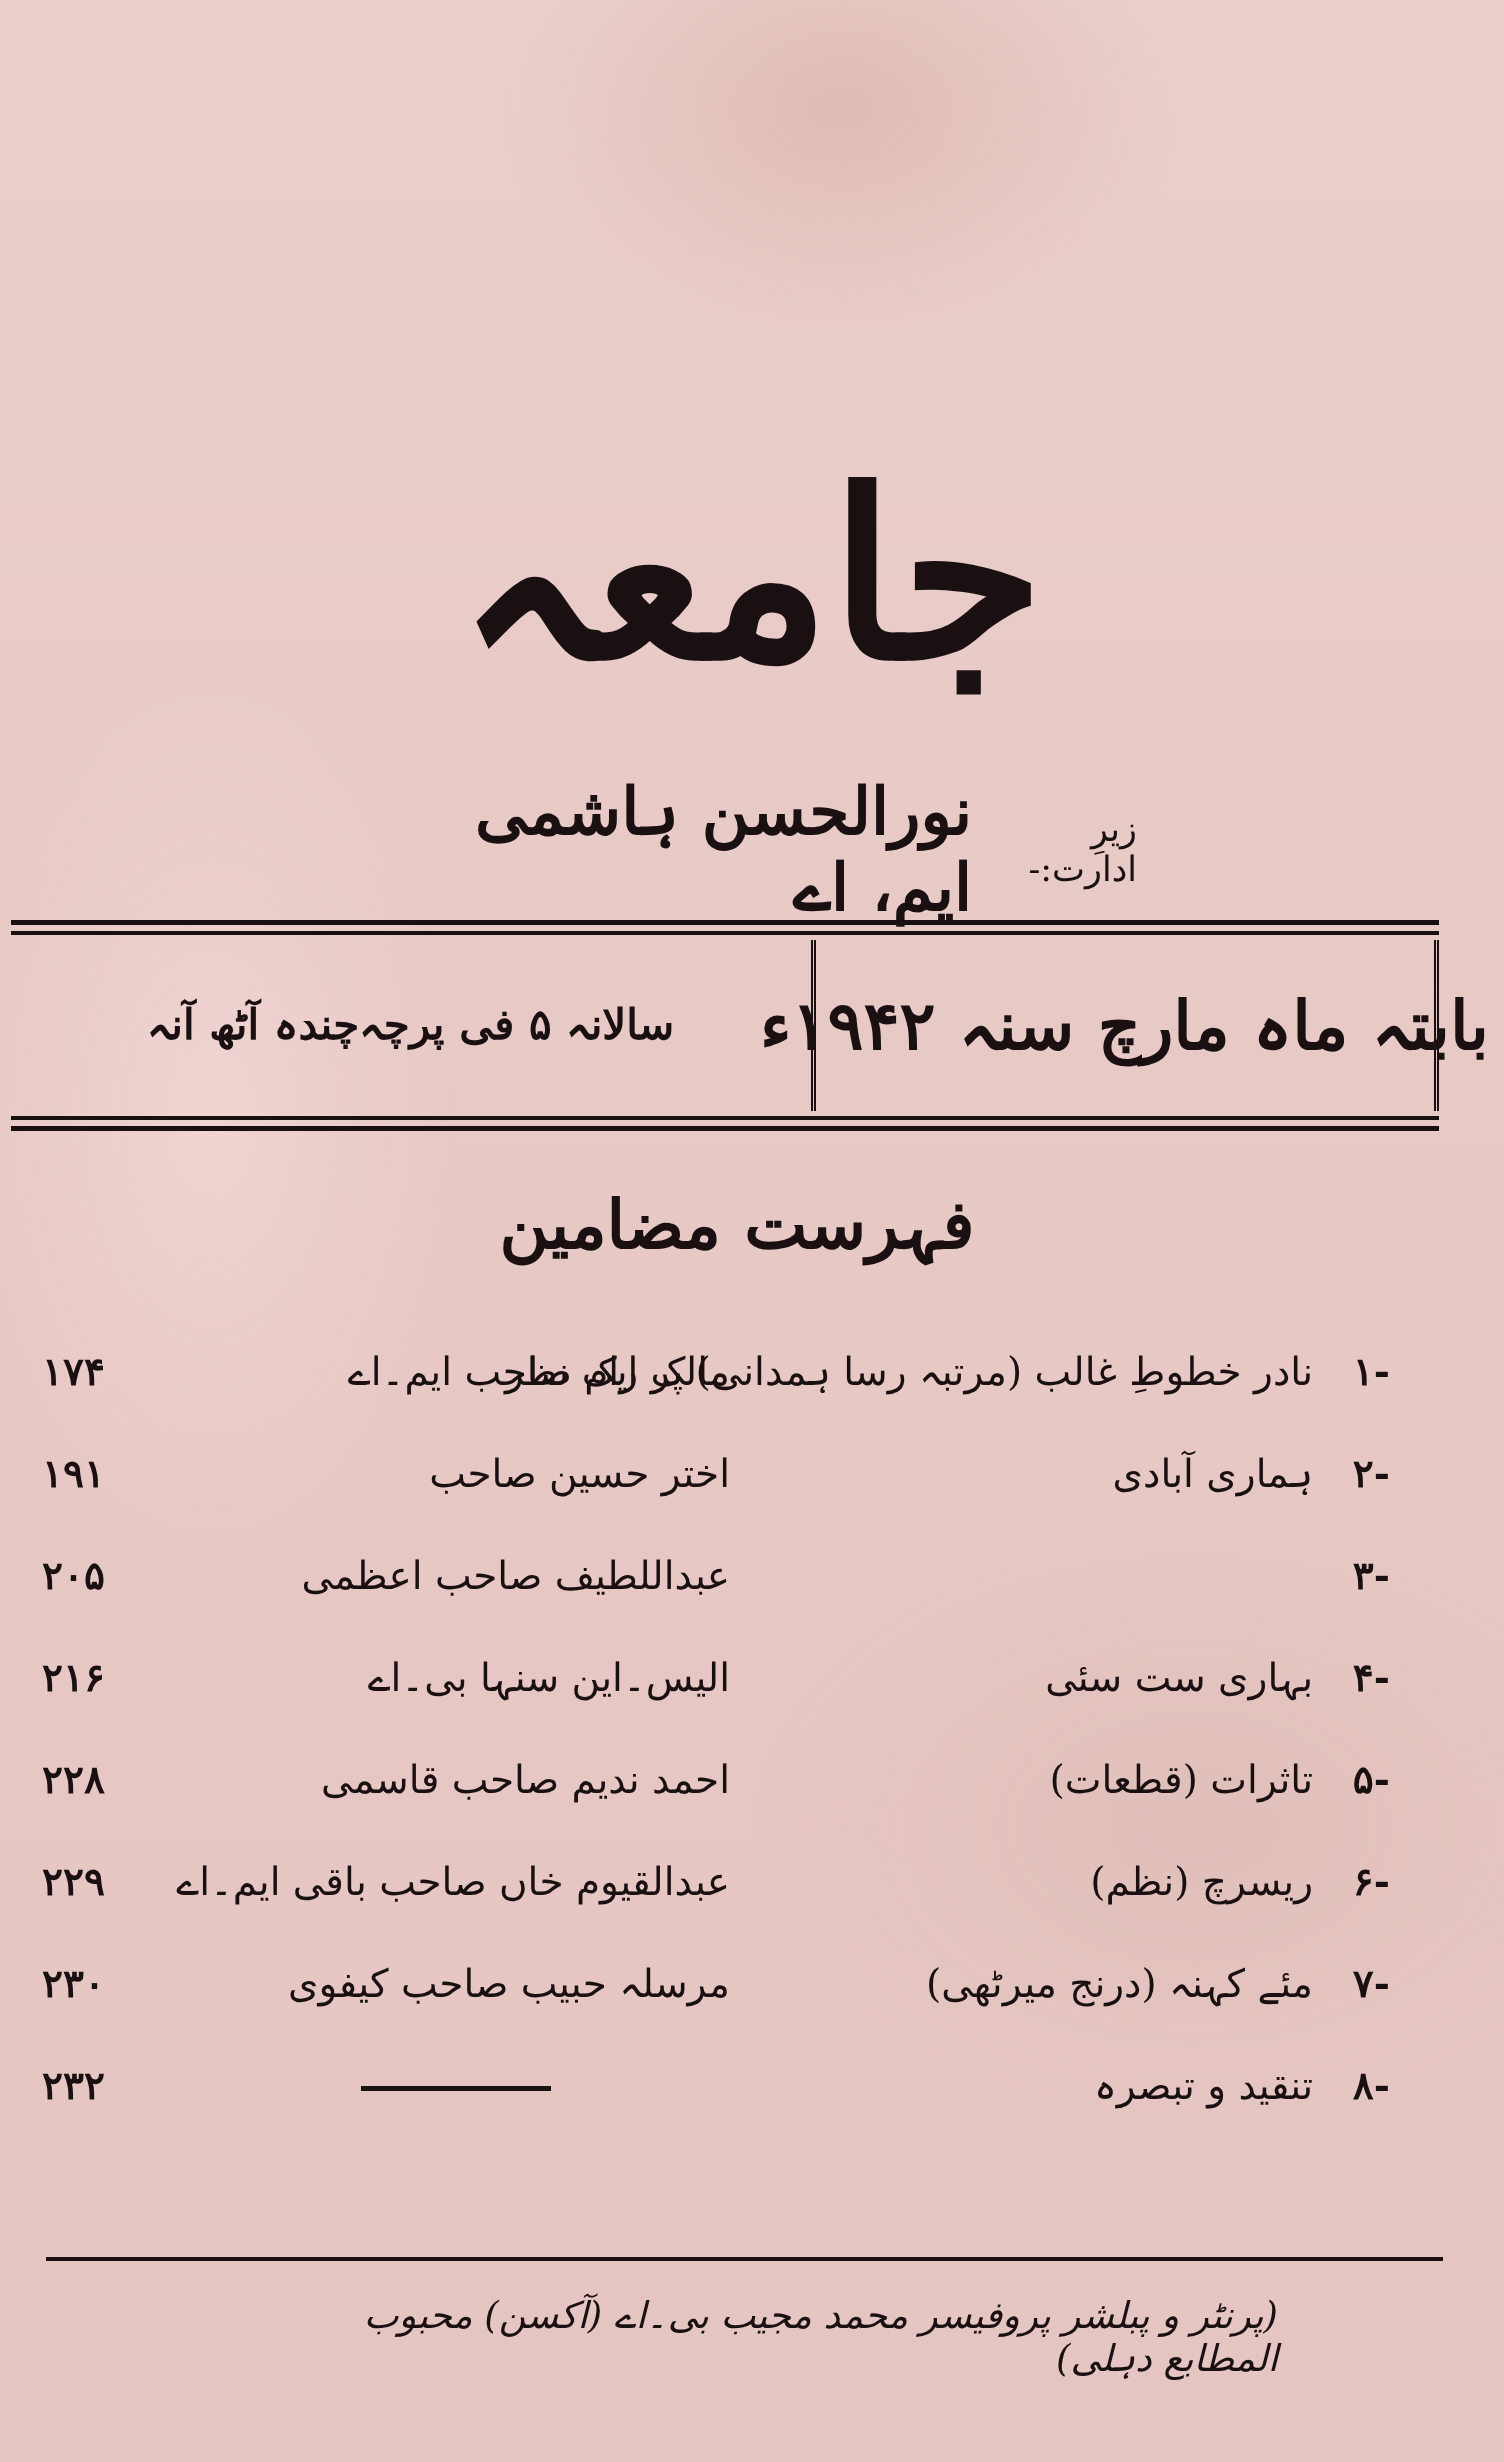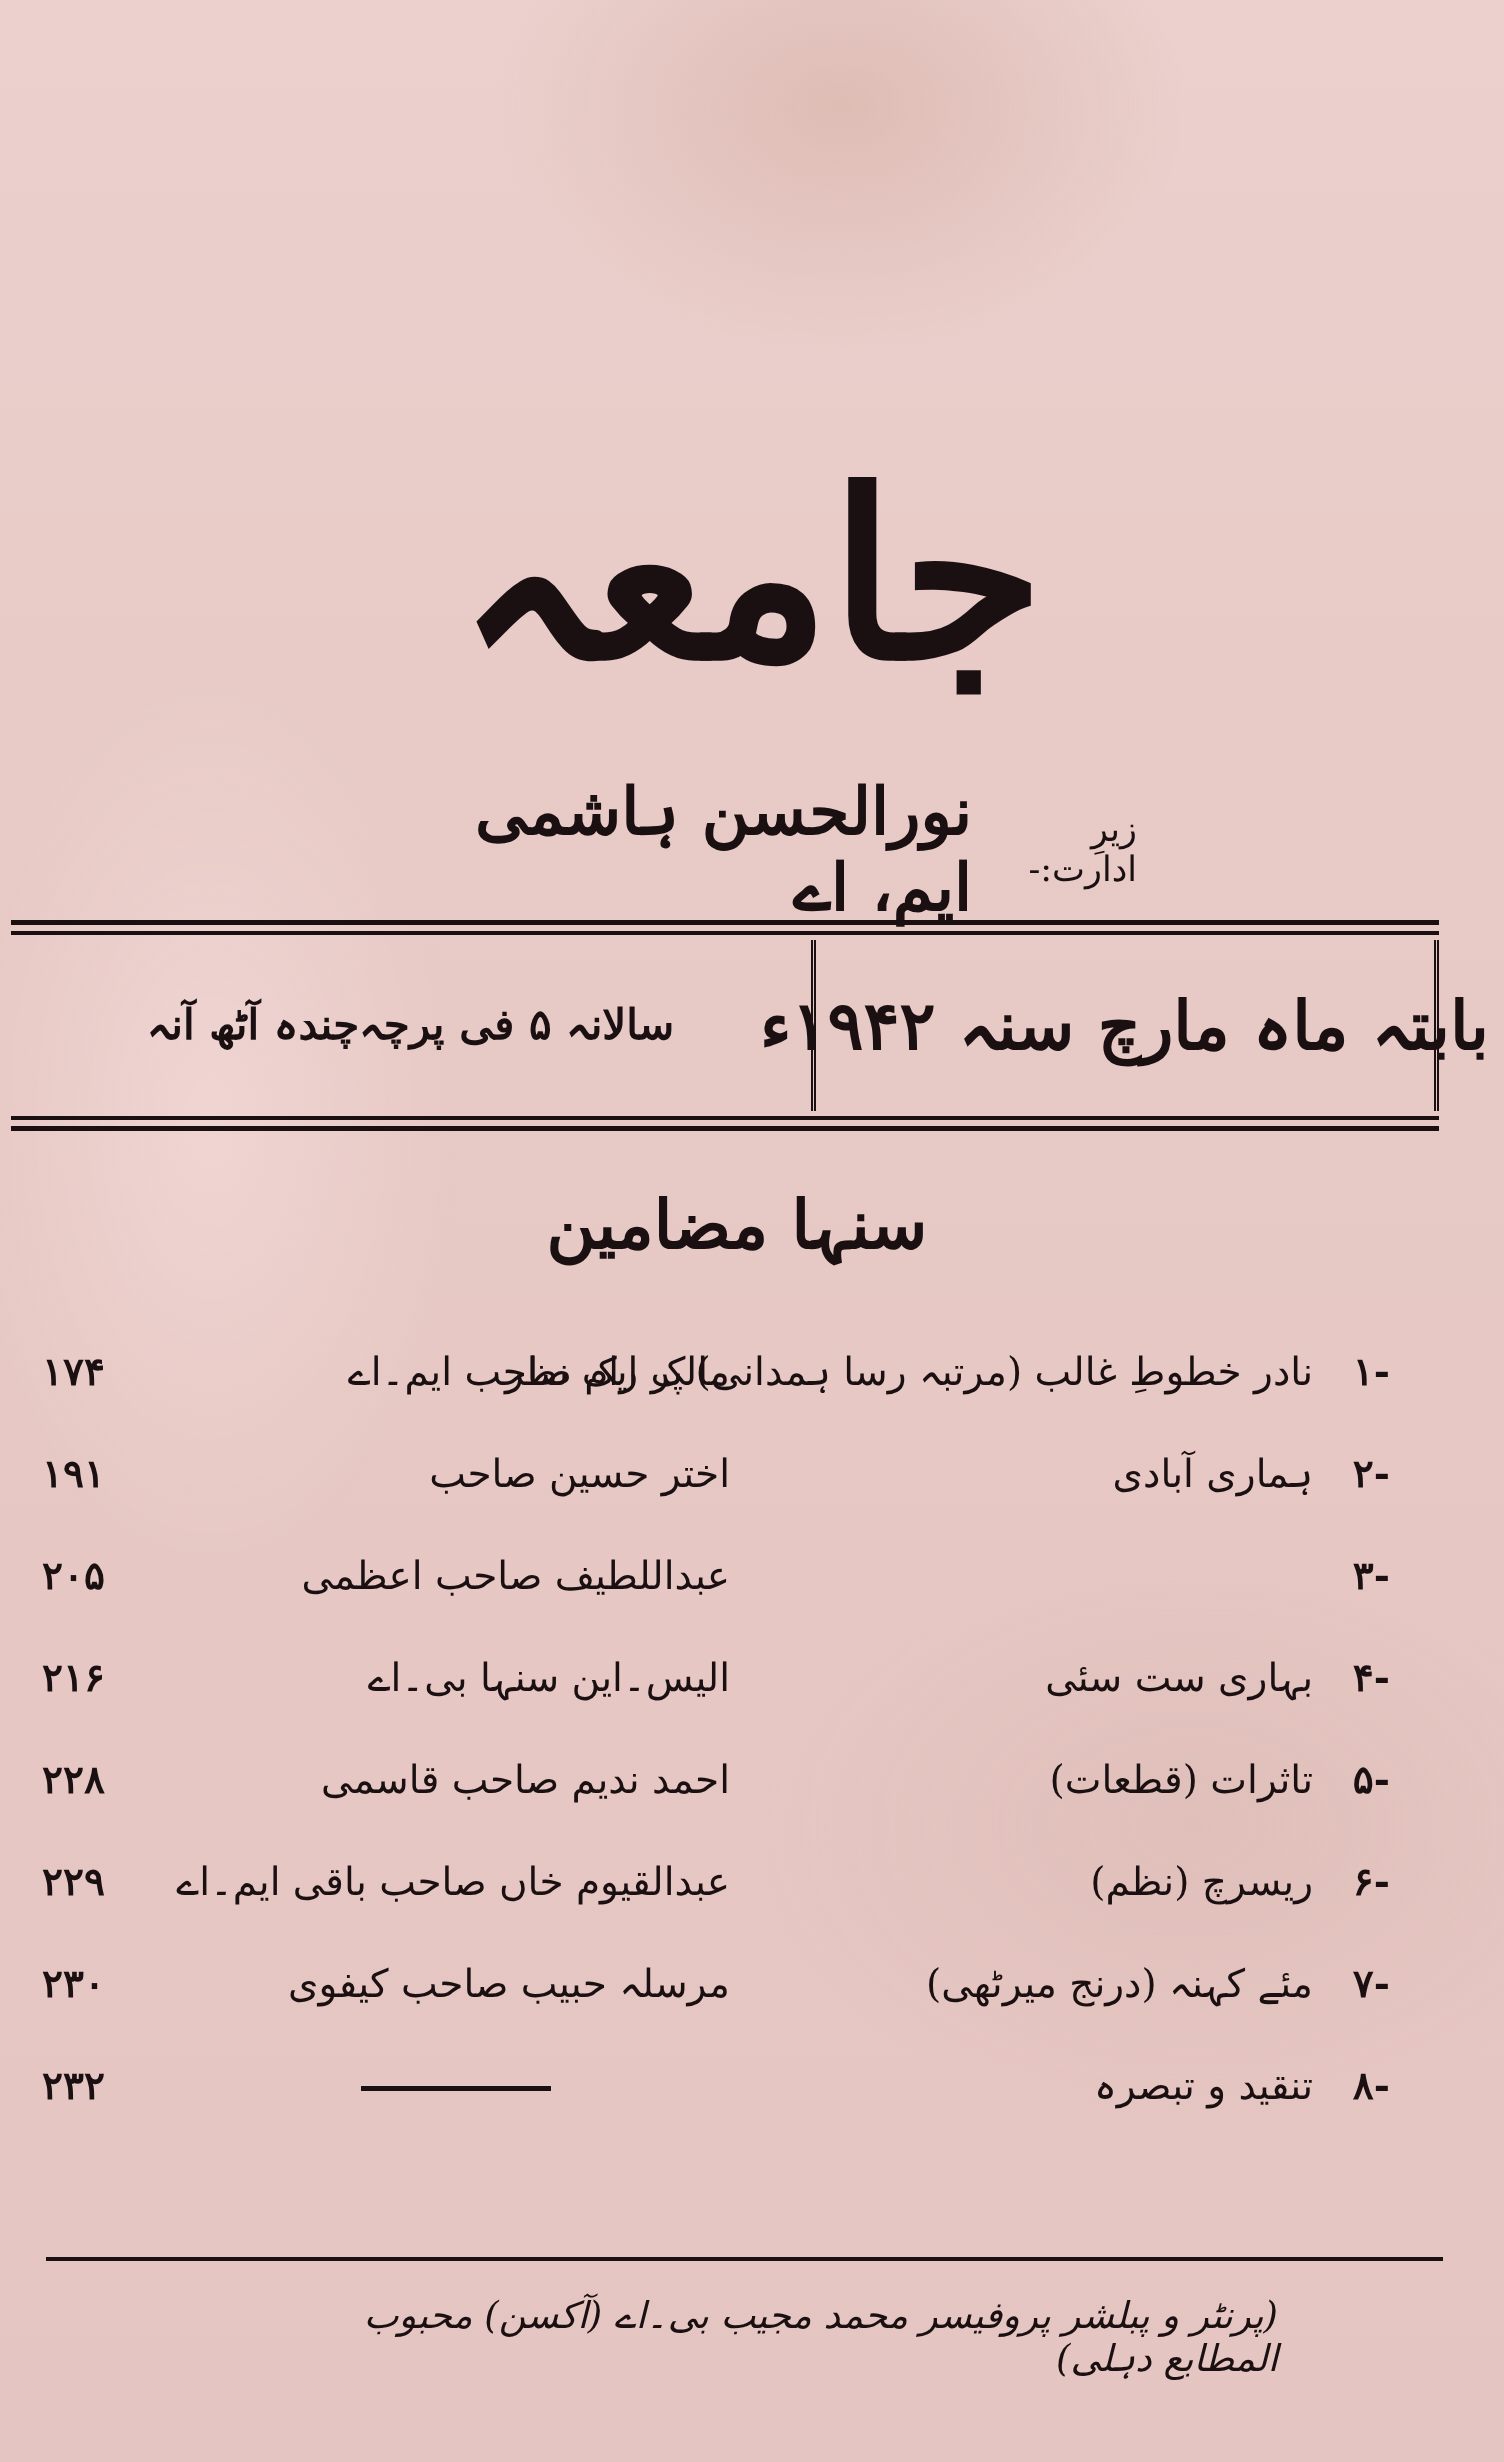--- a/index.html
+++ b/index.html
@@ -104,21 +104,21 @@
     <div class="cell date rtl">بابتہ ماہ مارچ سنہ ۱۹۴۲ء</div>
     <div class="cell price rtl">
       <span>سالانہ ۵ فی پرچہ</span>
       <span>چندہ آٹھ آنہ</span>
     </div>
   </div>
   <div class="rule r3"></div>
   <div class="rule r4"></div>
 </div>
 
-<div class="abs toc-title rtl">سنہا مضامین</div>
+<div class="abs toc-title rtl">فہرست مضامین</div>
 
 <div class="abs toc">
   <div class="toc-row">
     <span class="num rtl">۱-</span>
     <span class="title rtl">نادر خطوطِ غالب (مرتبہ رسا ہمدانی) پر ایک نظر</span>
     <span class="author rtl">مالک رام صاحب ایم۔اے</span>
     <span class="page">۱۷۴</span>
   </div>
   <div class="toc-row">
     <span class="num rtl">۲-</span>

